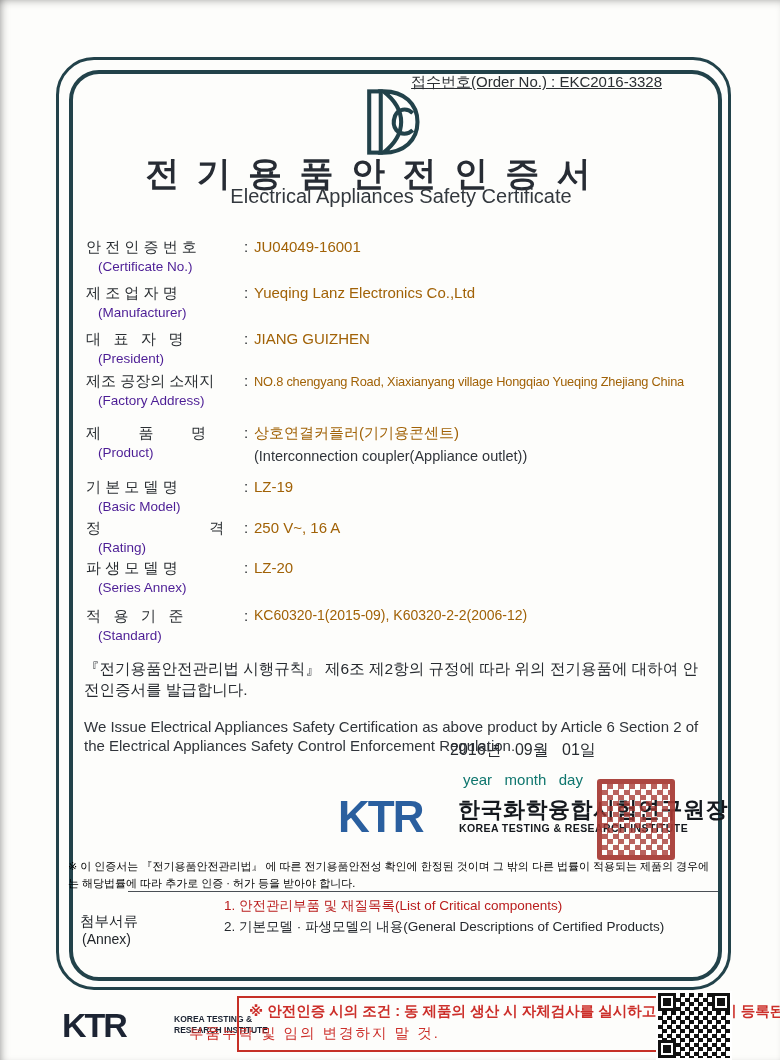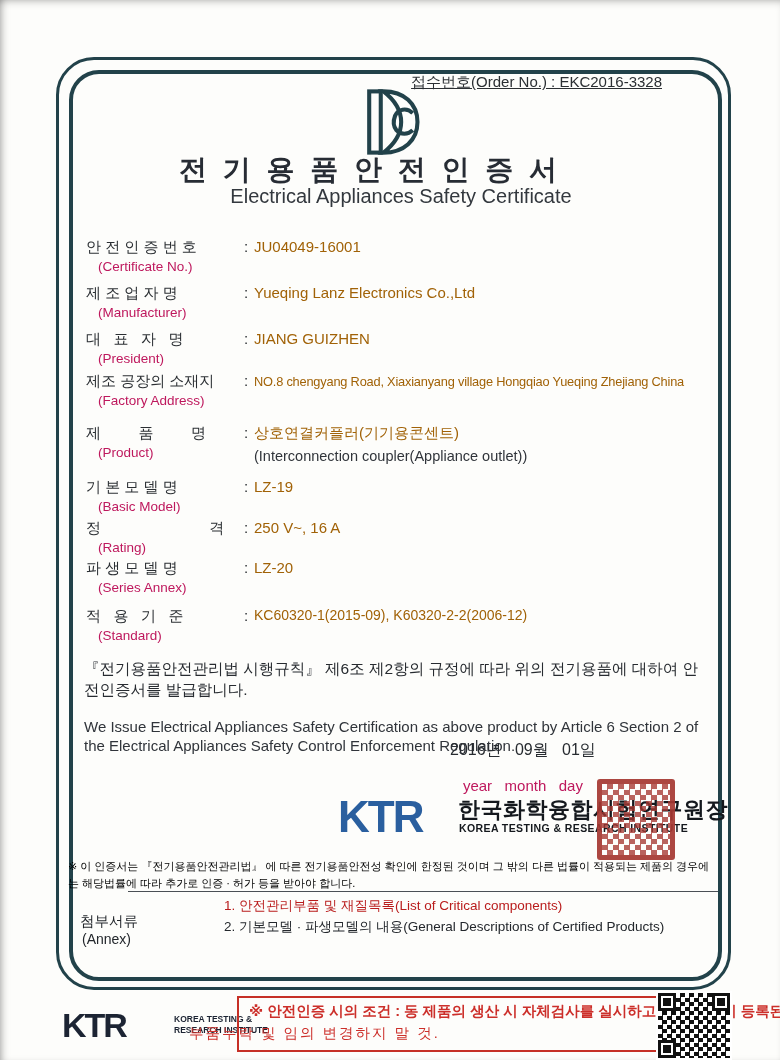--- a/index.html
+++ b/index.html
@@ -12,43 +12,43 @@
   .pre{white-space:pre;}
   
   .frame-outer{position:absolute;left:56px;top:57px;width:669px;height:927px;
     border:3px solid #22424a;border-radius:38px;}
   .frame-inner{position:absolute;left:69px;top:70px;width:645px;height:903px;
     border:4px solid #22424a;border-radius:30px;}
   
   .order-no{position:absolute;top:73px;right:118px;font-size:15px;color:#2b2f33;text-decoration:underline;}
   .kc-logo{position:absolute;left:352px;top:88px;width:82px;height:68px;}
   .title-ko{position:absolute;left:0;top:151px;width:740px;text-align:center;
-    font-size:28px;font-weight:bold;letter-spacing:4px;color:#272c34;}
+    font-size:34px;font-weight:bold;letter-spacing:4px;color:#272c34;}
   .title-en{position:absolute;left:11px;top:185px;width:780px;text-align:center;
     font-size:20px;color:#33383e;}
   
   .frow{position:absolute;left:86px;width:618px;display:grid;
     grid-template-columns:152px 16px 1fr;column-gap:0;}
   .f-ko{font-size:15px;color:#2b2f33;white-space:pre;}
-  .f-en{font-size:13.5px;color:#be185d;padding-left:12px;margin-top:2px;}
+  .f-en{font-size:13.5px;color:#4c1d95;padding-left:12px;margin-top:2px;}
   .f-colon{font-size:15px;text-align:center;}
   .f-val{font-size:15px;color:#a16207;white-space:nowrap;}
   .f-val2{font-size:14.5px;color:#30343a;margin-top:5px;white-space:nowrap;}
   .val-small{font-size:12.8px;letter-spacing:-0.2px;padding-top:2px;}
   .val-cond{font-size:14px;}
   .r1{top:238px}.r2{top:284px}.r3{top:330px}.r4{top:372px}.r5{top:424px}
   .r6{top:478px}.r7{top:519px}.r8{top:559px}.r9{top:607px}
   
   .statement{position:absolute;left:84px;top:659px;width:628px;}
   .st-ko{font-size:15.5px;line-height:1.35;color:#272b30;}
   .st-en{font-size:15px;line-height:1.3;color:#30343a;margin-top:16px;}
   
   .date-block{position:absolute;left:450px;top:740px;text-align:center;}
   .date-l1{font-size:16px;color:#272b30;}
-  .date-l2{font-size:15px;color:#be185d;margin-top:16px;}
+  .date-l2{font-size:15px;color:#0f766e;margin-top:10px;}
   
   .issuer{position:absolute;left:338px;top:792px;height:60px;}
   .ktr-big{position:absolute;left:0;top:0;font-size:44px;font-weight:900;
     letter-spacing:-2px;color:#2a5f9f;}
   .issuer-ko{position:absolute;left:120px;top:3px;font-size:22px;font-weight:bold;
     letter-spacing:0.5px;color:#14181d;white-space:nowrap;}
   .issuer-en{position:absolute;left:121px;top:30px;font-size:10.5px;font-weight:bold;
     letter-spacing:0.4px;color:#14181d;white-space:nowrap;}
   .seal{position:absolute;left:597px;top:779px;width:68px;height:71px;
     border:5px solid #a63832;border-radius:3px;opacity:.92;

